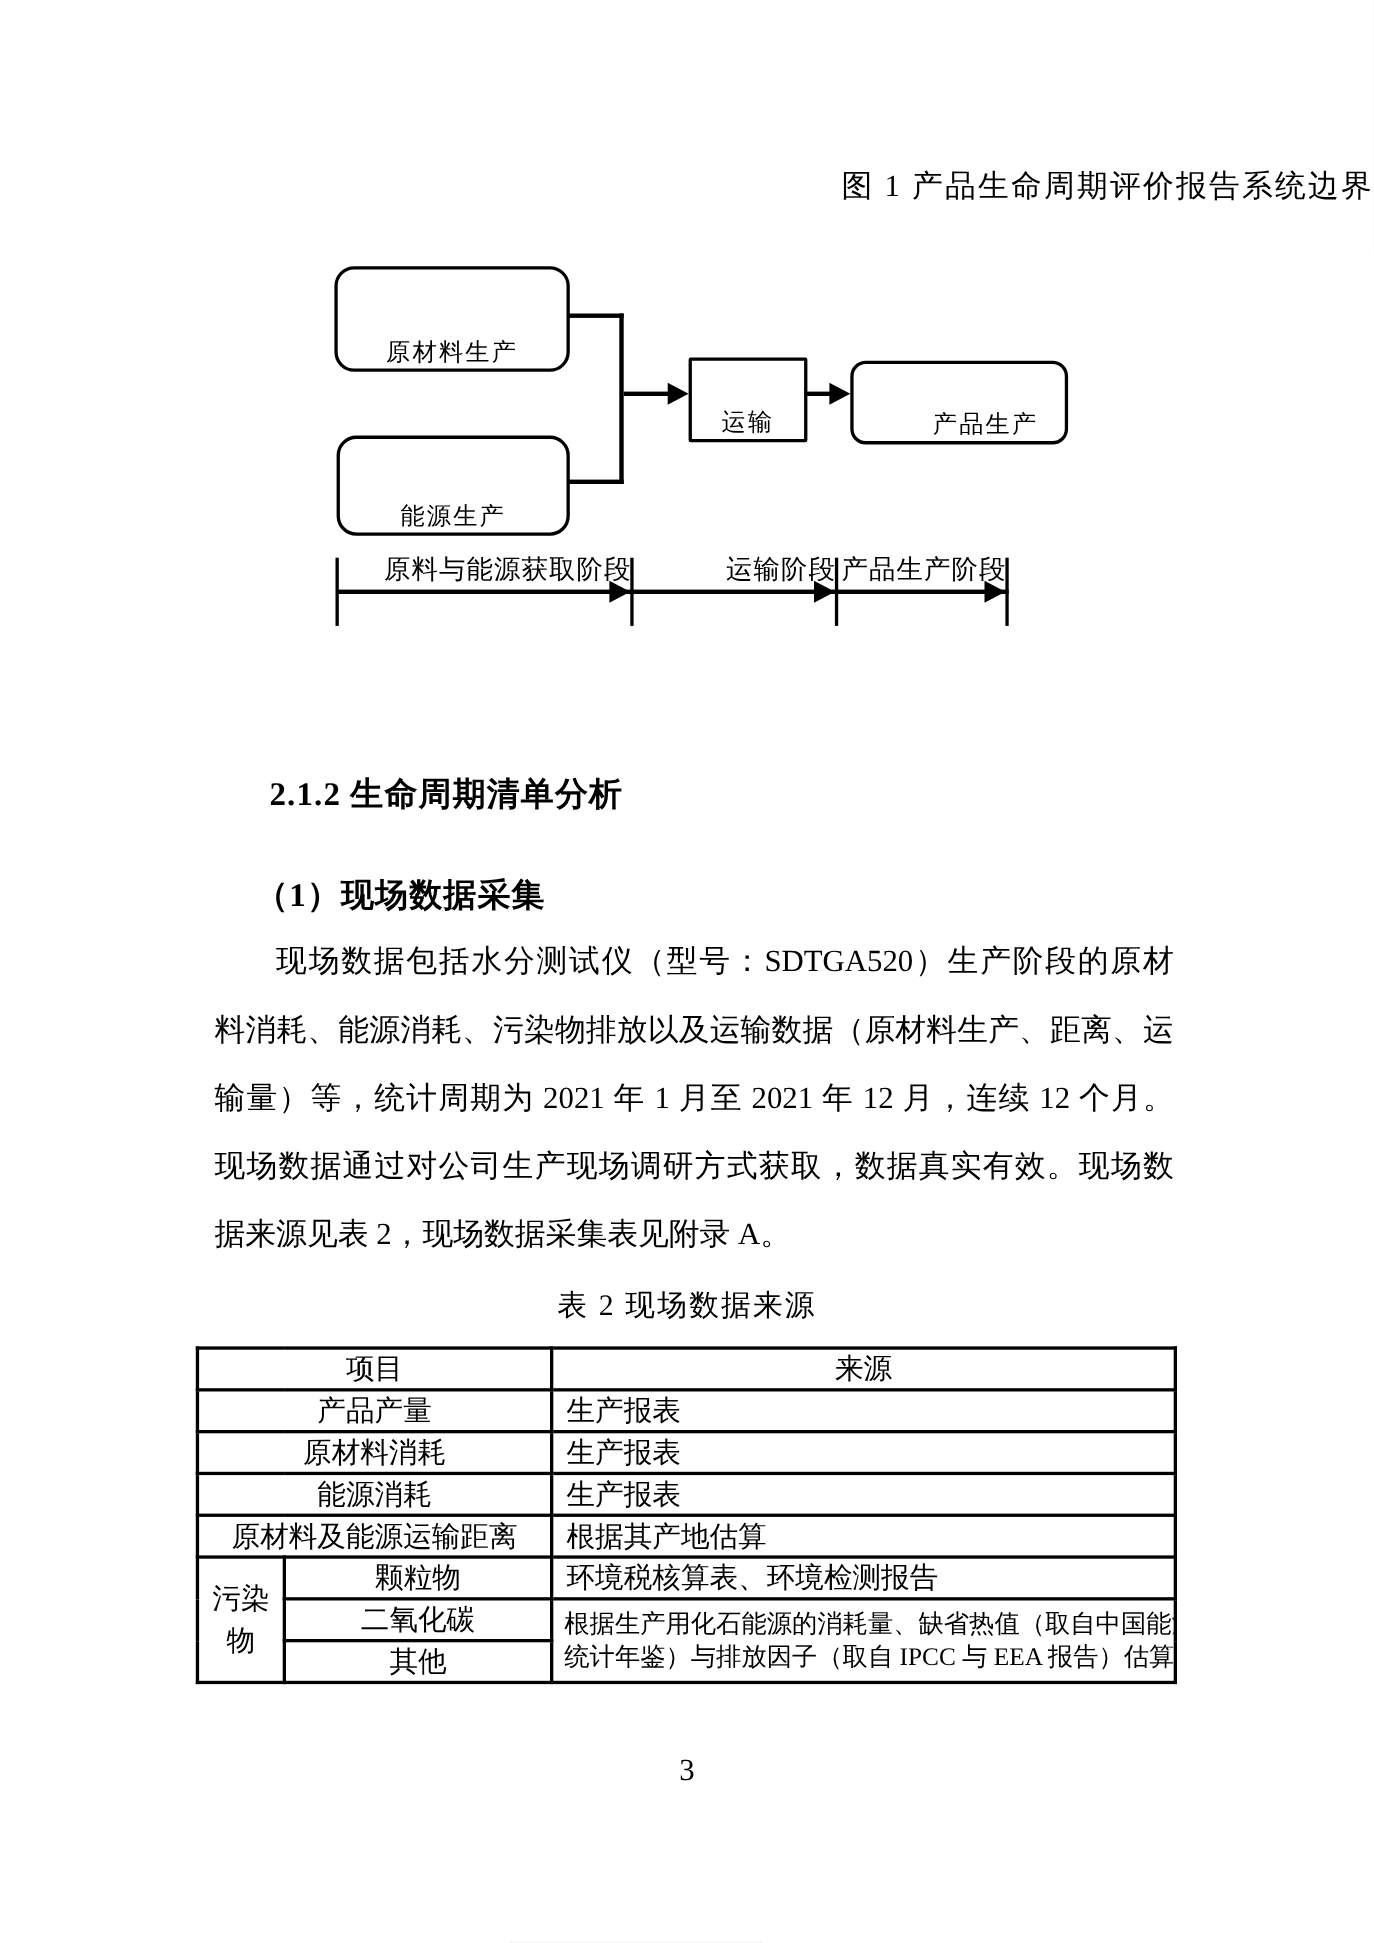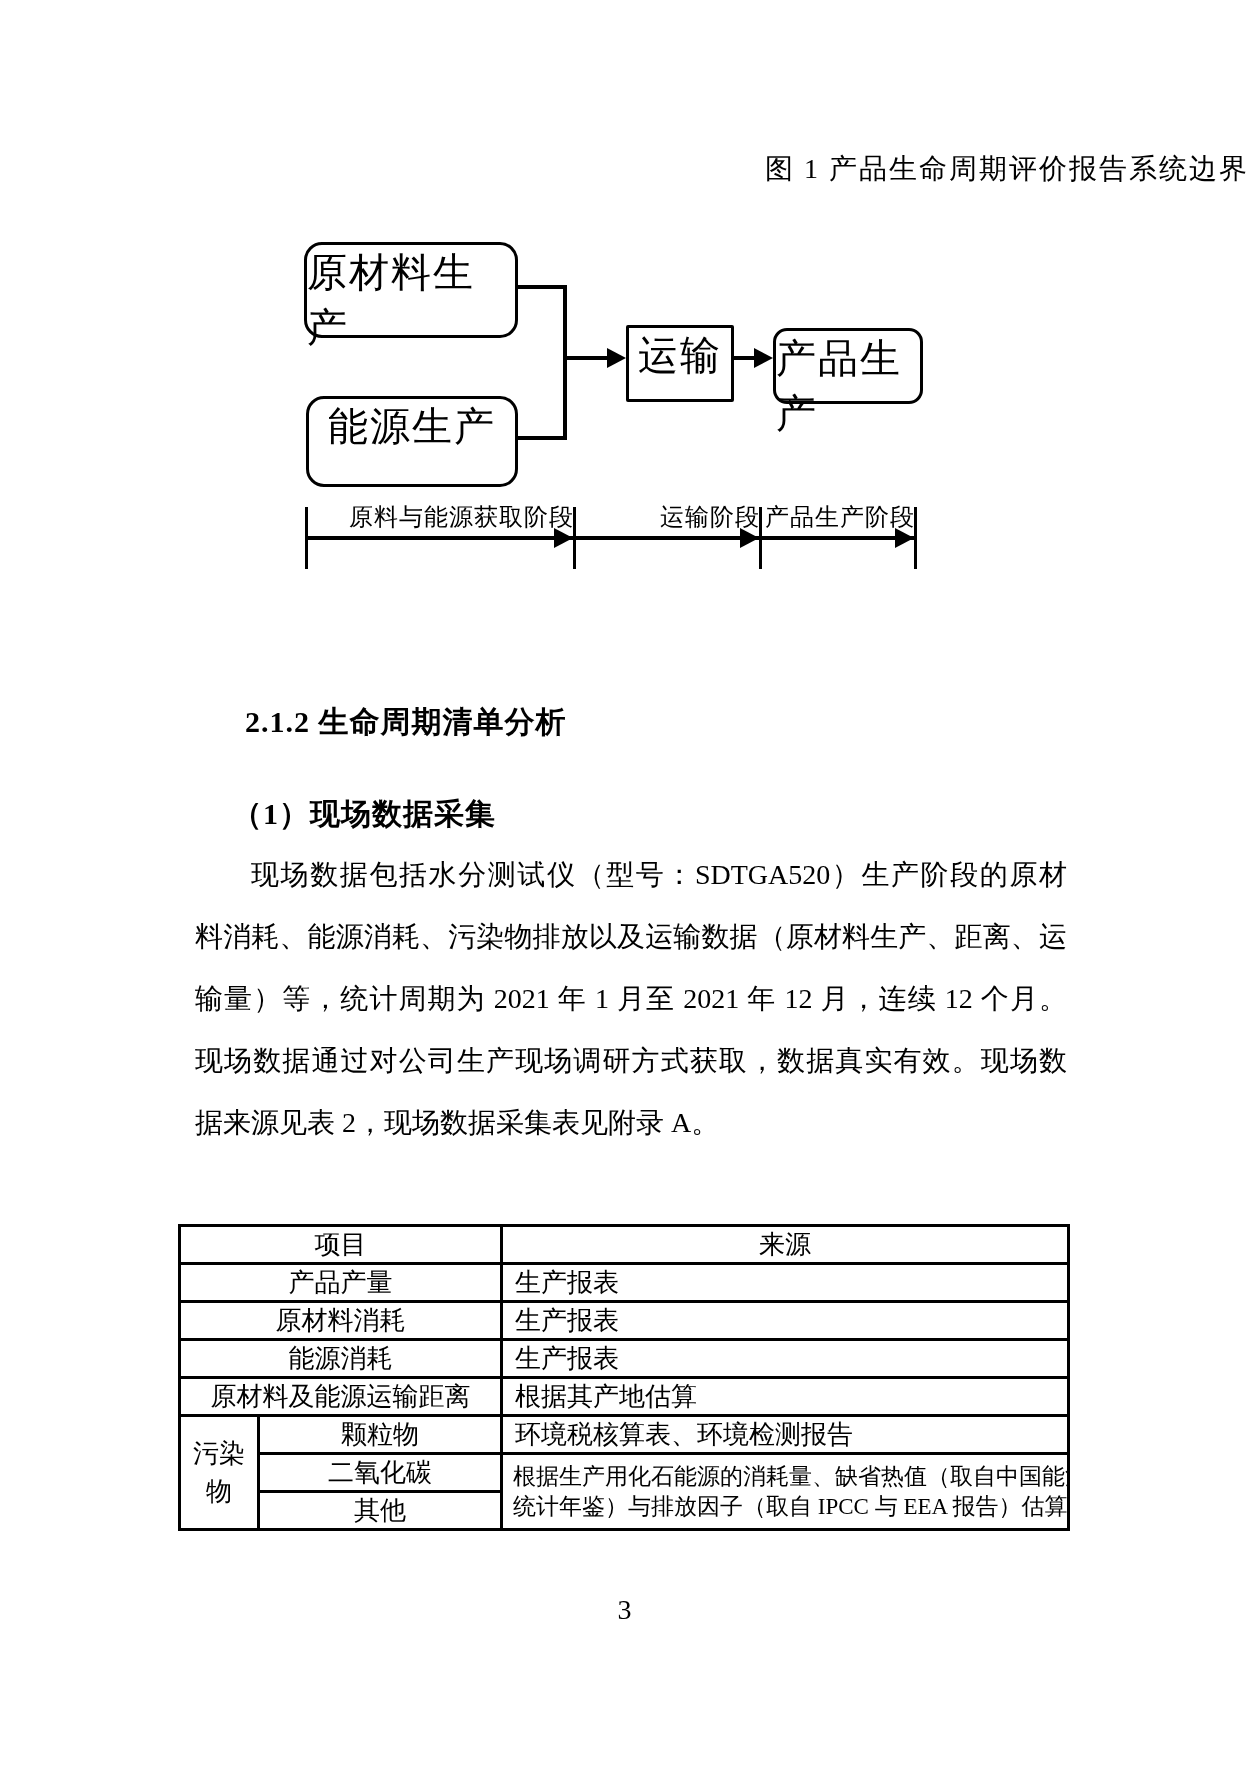--- a/index.html
+++ b/index.html
@@ -20,29 +20,29 @@
     top:150px;
     text-align:right;
     font-size:28px;
     letter-spacing:2px;
   }
   .fbox {
     position:absolute;
     border:3px solid #000;
     border-radius:18px;
     background:#fff;
-    display:flex; align-items:flex-start; justify-content:center;
-    font-size:40px;
+    display:flex; align-items:flex-end; justify-content:center;
+    font-size:22px;
     letter-spacing:2px;
     z-index:2;
   }
   .fbox.raw       { left:304px; top:242px; width:208px; height:90px; }
   .fbox.energy    { left:306px; top:396px; width:206px; height:85px; }
   .fbox.transport { left:626px; top:325px; width:102px; height:71px; border-radius:2px; }
-  .fbox.product   { left:773px; top:328px; width:144px; height:70px; border-radius:14px; }
+  .fbox.product   { left:773px; top:328px; width:144px; height:70px; border-radius:14px;padding-left:48px; }
 
   .hline, .vline, .tick { position:absolute; background:#000; z-index:1; }
   .arrowhead {
     position:absolute; width:0; height:0; z-index:3;
     border-top:10px solid transparent;
     border-bottom:10px solid transparent;
     border-left:19px solid #000;
   }
   .stage-label {
     position:absolute;
@@ -164,20 +164,21 @@
   <div class="heading" style="left:232px;top:794px;">（1）现场数据采集</div>
 
   <div>
     <div class="body-line first" style="top:858px;">现场数据包括水分测试仪（型号：SDTGA520）生产阶段的原材</div>
     <div class="body-line" style="top:920px;">料消耗、能源消耗、污染物排放以及运输数据（原材料生产、距离、运</div>
     <div class="body-line" style="top:982px;">输量）等，统计周期为 2021 年 1 月至 2021 年 12 月，连续 12 个月。</div>
     <div class="body-line" style="top:1044px;">现场数据通过对公司生产现场调研方式获取，数据真实有效。现场数</div>
     <div class="body-line last" style="top:1106px;">据来源见表 2，现场数据采集表见附录 A。</div>
   </div>
 
+  <div class="abs tbl-caption" style="left:0;right:0;top:1168px;">表 2  现场数据来源</div>
 
   <table class="datatable">
     <colgroup>
       <col style="width:79px;">
       <col style="width:243px;">
       <col style="width:567px;">
     </colgroup>
     <tbody>
       <tr style="height:34px;">
         <th colspan="2" class="c-center">项目</th>

